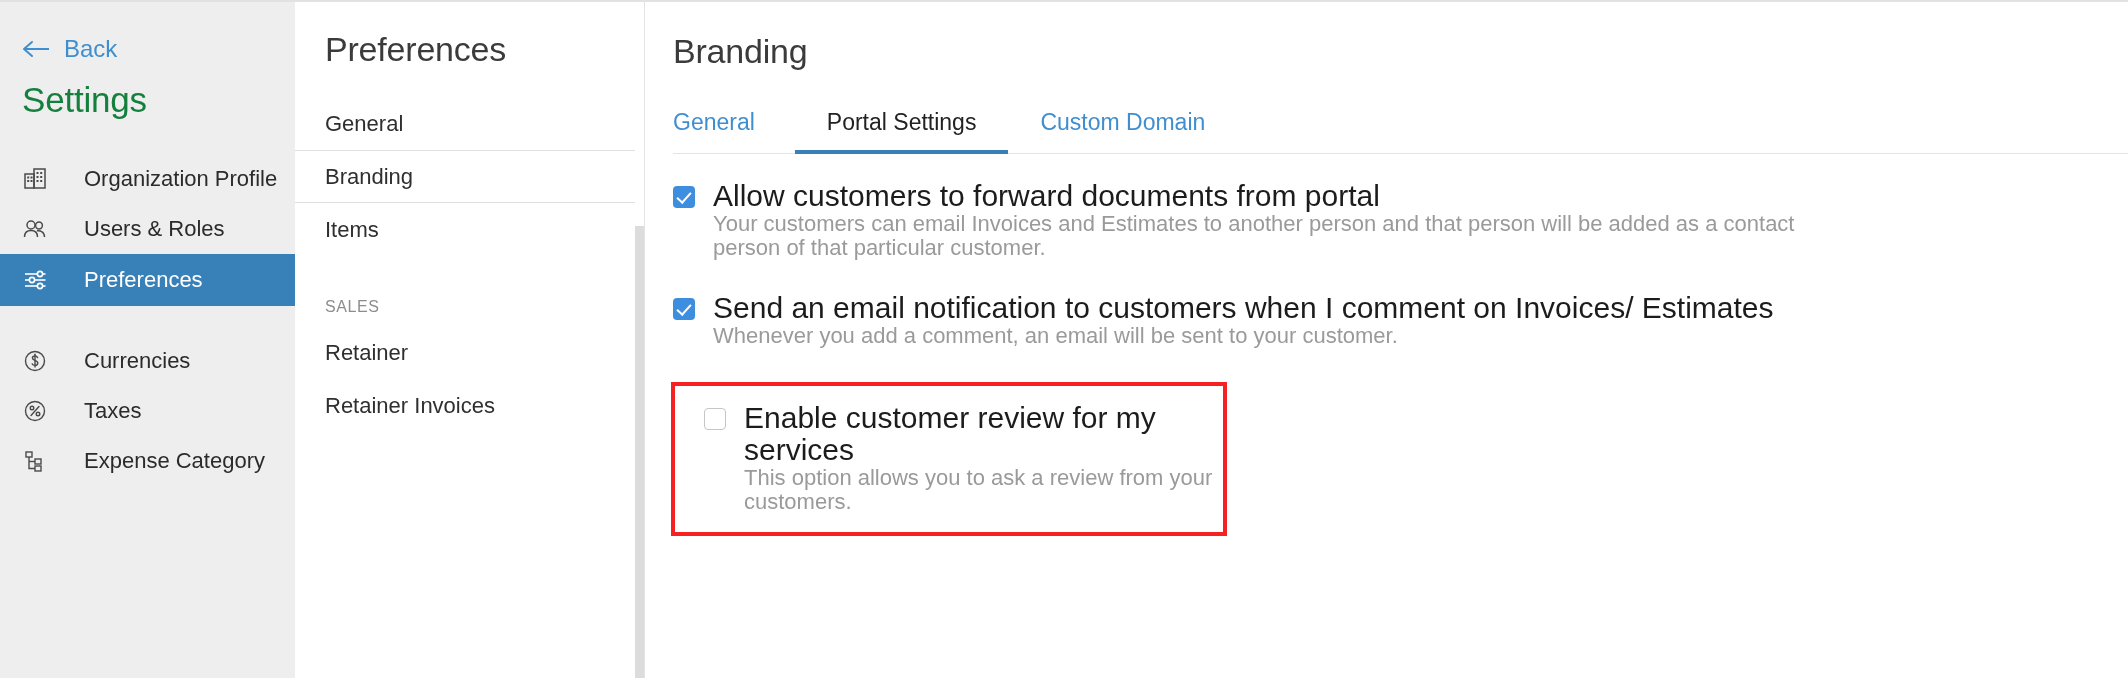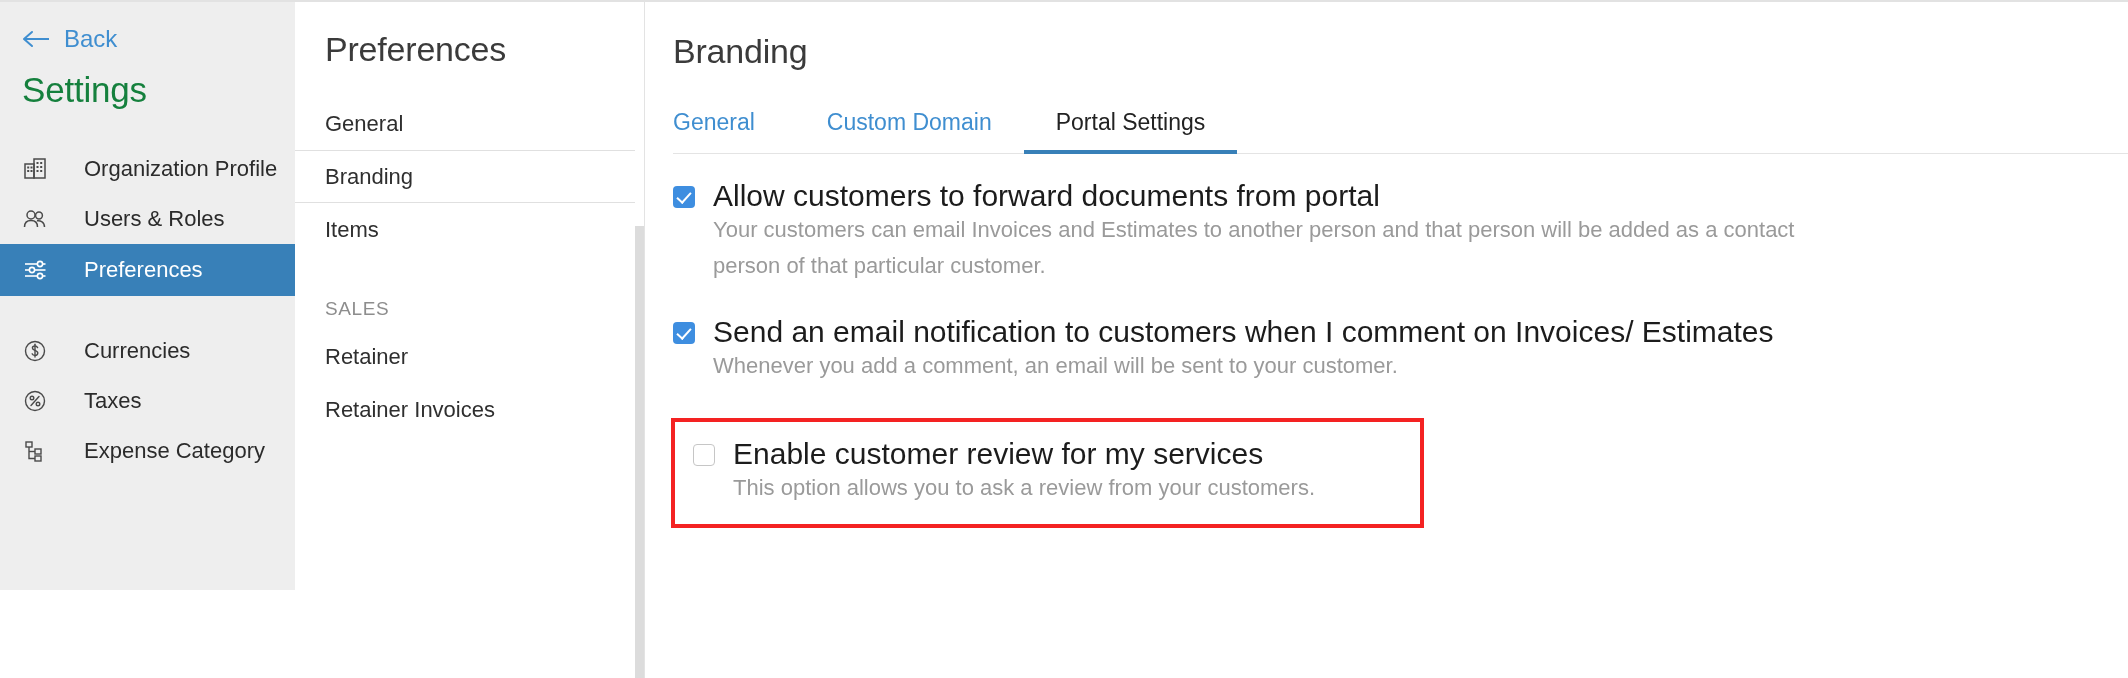--- a/index.html
+++ b/index.html
@@ -12,22 +12,22 @@
   .app { position: relative; width: 2128px; height: 678px; display: flex; background:#fff; }
 
   
   .top-rule {
     position: absolute; left: 0; top: 0; width: 100%; height: 2px;
     background: #e2e2e2; z-index: 40;
   }
 
   
   .sidebar {
-    width: 295px; height: 590px; background: #eeeeee;
-    flex: 0 0 295px; position: relative; padding-top: 22px;
+    width: 295px; height: 678px; background: #eeeeee;
+    flex: 0 0 295px; position: relative; padding-top: 32px;
   }
   .back-row {
     display: flex; align-items: center; gap: 12px;
     padding: 0 0 0 22px; height: 34px; color: #3f8ed0;
     font-size: 24px; cursor: pointer;
   }
   .back-arrow { display:inline-flex; align-items:center; }
   .settings-title {
     padding: 14px 0 0 22px; font-size: 35px; color: #15803d;
     font-weight: 400; letter-spacing: -0.2px;
@@ -57,21 +57,21 @@
   .mid-item {
     height: 53px; display: flex; align-items: center;
     padding-left: 30px; font-size: 22px; color: #2f2f2f; cursor: pointer;
   }
   .mid-item.selected {
     background: #ffffff;
     border-top: 1px solid #e0e0e0;
     border-bottom: 1px solid #e0e0e0;
   }
   .mid-section {
-    padding: 42px 0 10px 30px; font-size: 19px; color: #8d8d8d;
+    padding: 42px 0 10px 30px; font-size: 16px; color: #8d8d8d;
     letter-spacing: 0.6px;
   }
   
   .mid-scroll-track {
     position: absolute; right: 0px; top: 93px; width: 9px; height: 585px;
     background: #ffffff;
   }
   .mid-scroll-thumb {
     position: absolute; right: 0px; top: 133px; width: 9px; height: 545px;
     background: #dcdcdc; cursor: pointer;
@@ -109,28 +109,28 @@
   }
   .cb.checked { background: #3e8ee0; }
   .cb.checked::after {
     content: ""; position: absolute; left: 7px; top: 3px;
     width: 6px; height: 12px; border: solid #ffffff;
     border-width: 0 2.5px 2.5px 0; transform: rotate(42deg);
   }
   .cb.unchecked { background: #ffffff; border: 1px solid #c6c6c6; }
   .opt-label { font-size: 30px; color: #1c1c1c; line-height: 32px; }
   .opt-desc {
-    font-size: 22px; color: #9a9a9a; line-height: 36px;
+    font-size: 22px; color: #9a9a9a; line-height: 24px;
     padding-left: 40px; max-width: 1130px;
   }
   .opt-1 { margin-top: 10px; }
   .opt-2 { margin-top: 32px; }
   .opt-3 {
     margin-top: 34px; border: 4px solid #f42222;
-    padding: 16px 0 18px 18px; width: 753px; margin-left: -2px;
+    padding: 16px 0 18px 29px; width: 556px; margin-left: -2px;
   }
   .opt-3 .opt-desc { padding-left: 40px; }
 </style>
 </head>
 <body>
 
 <div class="app">
   <div class="top-rule"></div>
 
   <aside class="sidebar">
@@ -270,25 +270,25 @@
     </div>
   </section>
 
   <section class="rightcol">
     <div class="branding-title">Branding</div>
 
     <div class="tabs">
       <div class="tab">
         <span>General</span>
       </div>
+      <div class="tab active">
+        <span>Portal Settings</span>
+      </div>
       <div class="tab">
         <span>Custom Domain</span>
-      </div>
-      <div class="tab active">
-        <span>Portal Settings</span>
       </div>
     </div>
 
     <div class="options">
 
       <div class="option opt-1">
         <div class="opt-row">
           <span class="cb checked"></span>
           <span class="opt-label">Allow customers to forward documents from portal</span>
         </div>

